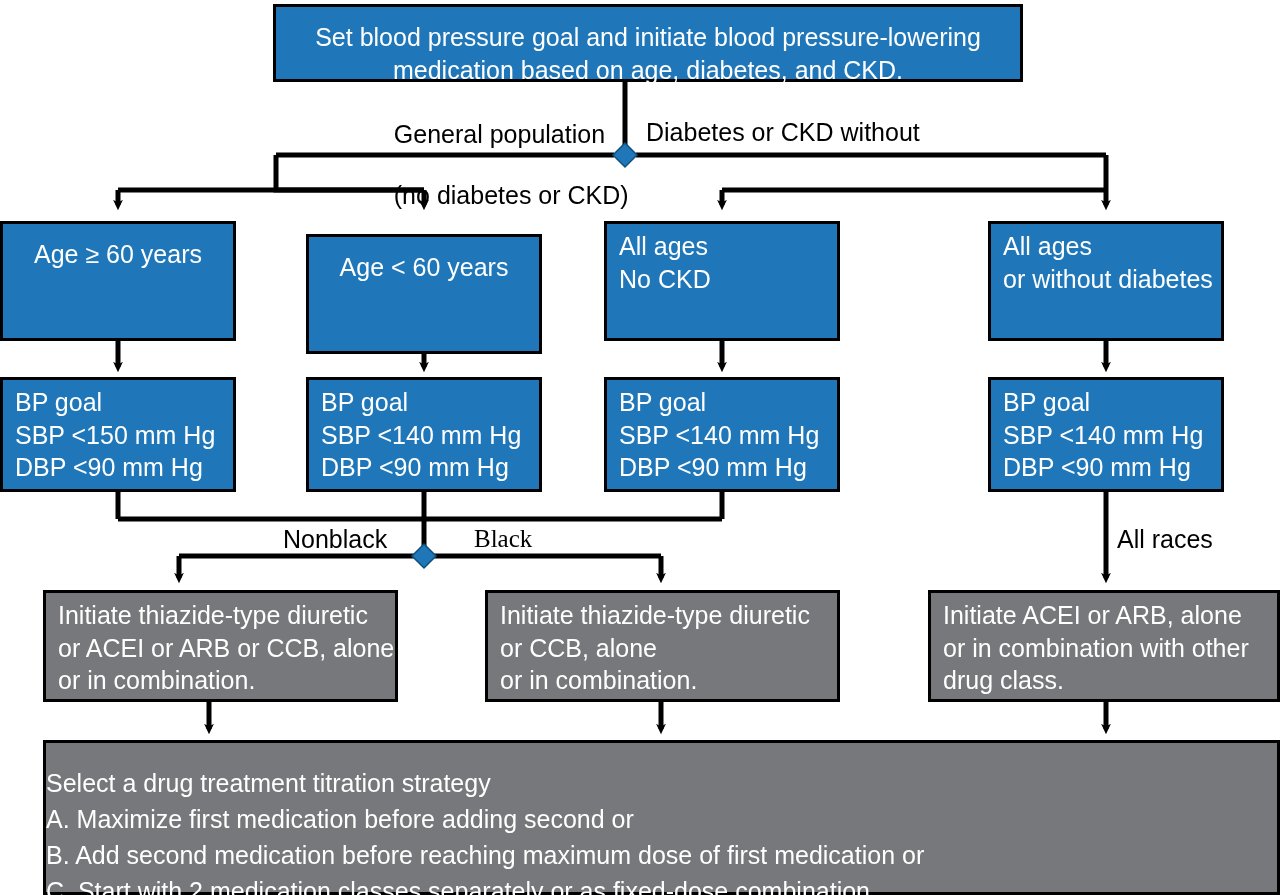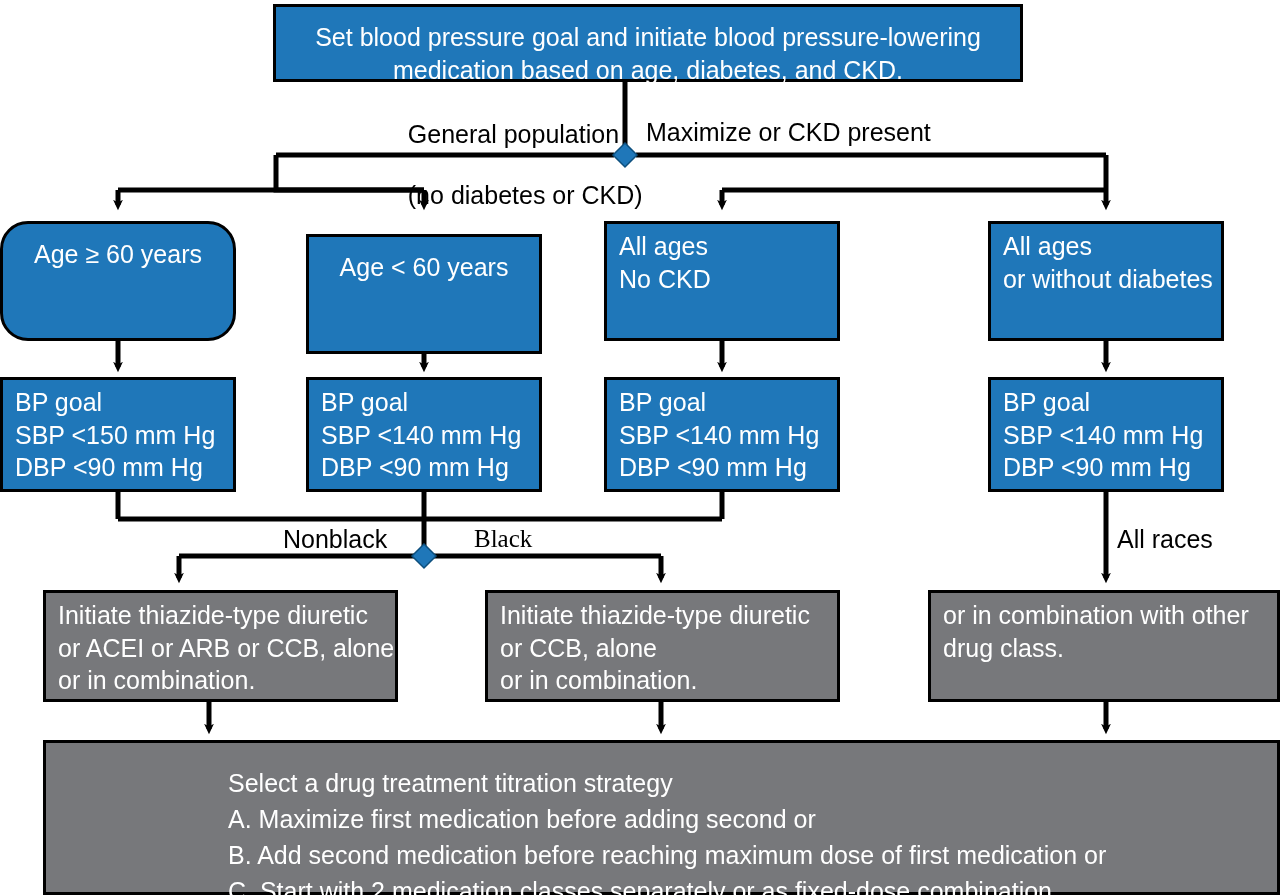--- a/index.html
+++ b/index.html
@@ -33,21 +33,21 @@
   .edge-label{
     position:absolute;
     color:#000000;
     font-size:25px;
     line-height:1.22;
     white-space:pre;
   }
   .bottom-node{
     padding:22px 0 0 0;
   }
-  .bottom-node .line{padding-left:182px;font-size:25px;line-height:1.44;}
+  .bottom-node .line{font-size:25px;line-height:1.44;}
 </style>
 </head>
 <body>
 
 <div id="stage">
 
   <svg id="wires" viewBox="0 0 1280 895" xmlns="http://www.w3.org/2000/svg">
     <defs>
       <marker id="arrow" markerWidth="12" markerHeight="12" refX="5.2" refY="5.5" orient="auto" markerUnits="userSpaceOnUse">
         <path d="M0,0.6 L10.4,5.5 L0,10.4 L2.6,5.5 Z" fill="#000"></path>
@@ -95,30 +95,30 @@
 
     <polygon points="625,143 637,155 625,167 613,155" fill="#1f77b9" stroke="#0d4f7d" stroke-width="1.5"></polygon>
     <polygon points="424,544 436,556 424,568 412,556" fill="#1f77b9" stroke="#0d4f7d" stroke-width="1.5"></polygon>
   </svg>
 
   <div class="node blue pad-c" style="left:273px;top:4px;width:750px;height:78px;">
     <span class="line">Set blood pressure goal and initiate blood pressure-lowering</span>
     <span class="line">medication based on age, diabetes, and CKD.</span>
   </div>
 
-  <div class="edge-label" style="left:380px;top:88px;text-align:right;width:222px;">
+  <div class="edge-label" style="left:366px;top:88px;text-align:right;width:222px;">
     <span>General population</span><br>
     <span>(no diabetes or CKD)</span>
   </div>
-  <div class="edge-label" style="left:646px;top:117px;">Maximize or CKD present</div>
+  <div class="edge-label" style="left:646px;top:117px;">Diabetes or CKD without</div>
   <div class="edge-label" style="left:283px;top:524px;">Nonblack</div>
   <div class="edge-label" style="left:474px;top:524px;font-family:Liberation Serif, serif;">Black</div>
   <div class="edge-label" style="left:1117px;top:524px;">All races</div>
 
-  <div class="node blue pad-c" style="left:0px;top:221px;width:236px;height:120px;border-radius:28px;">
+  <div class="node blue pad-c" style="left:0px;top:221px;width:236px;height:120px;">
     <span class="line">Age ≥ 60 years</span>
   </div>
   <div class="node blue pad-c" style="left:306px;top:234px;width:236px;height:120px;">
     <span class="line">Age &lt; 60 years</span>
   </div>
   <div class="node blue pad-l" style="left:604px;top:221px;width:236px;height:120px;">
     <span class="line">All ages</span>
     <span class="line">No CKD</span>
   </div>
   <div class="node blue pad-l" style="left:988px;top:221px;width:236px;height:120px;">
@@ -151,20 +151,21 @@
     <span class="line">Initiate thiazide-type diuretic</span>
     <span class="line">or ACEI or ARB or CCB, alone</span>
     <span class="line">or in combination.</span>
   </div>
   <div class="node gray pad-l" style="left:485px;top:590px;width:355px;height:112px;">
     <span class="line">Initiate thiazide-type diuretic</span>
     <span class="line">or CCB, alone</span>
     <span class="line">or in combination.</span>
   </div>
   <div class="node gray pad-l" style="left:928px;top:590px;width:352px;height:112px;">
+    <span class="line">Initiate ACEI or ARB, alone</span>
     <span class="line">or in combination with other</span>
     <span class="line">drug class.</span>
   </div>
 
   <div class="node gray bottom-node" style="left:43px;top:740px;width:1237px;height:155px;">
     <span class="line">Select a drug treatment titration strategy</span>
     <span class="line">A. Maximize first medication before adding second or</span>
     <span class="line">B. Add second medication before reaching maximum dose of first medication or</span>
     <span class="line">C. Start with 2 medication classes separately or as fixed-dose combination.</span>
   </div>

